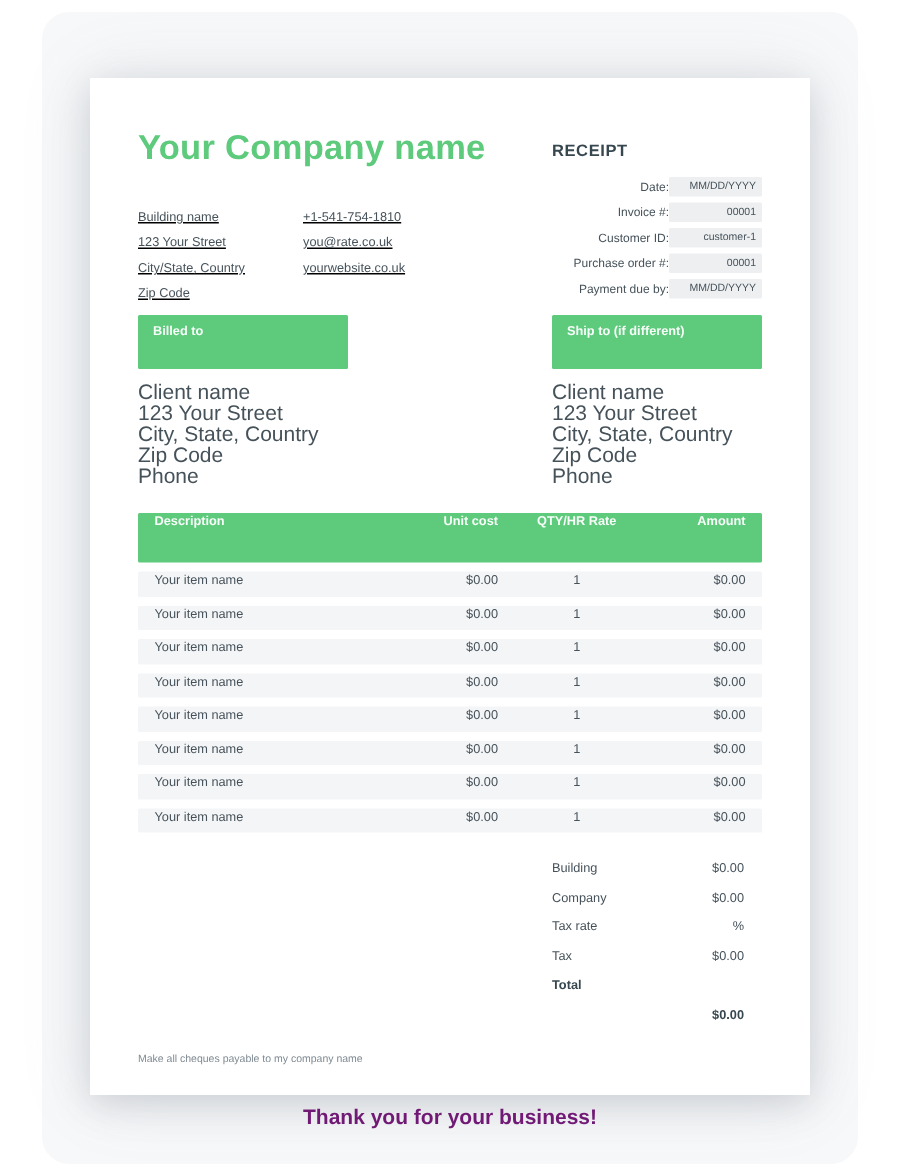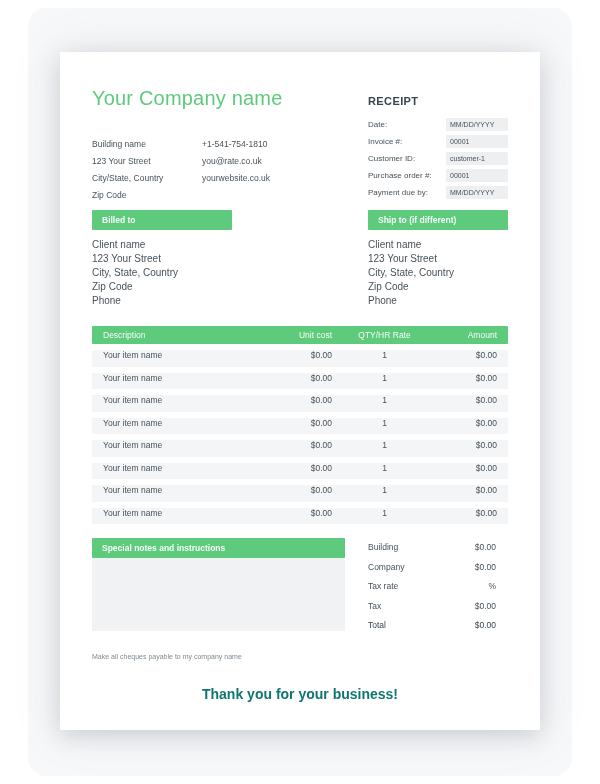--- a/index.html
+++ b/index.html
@@ -19,82 +19,82 @@
   }
   .paper {
     position: absolute; left: 60px; top: 52px; width: 480px; height: 678px;
     background: #ffffff;
     box-shadow: 0 6px 22px rgba(125,135,148,0.30), 0 0 45px rgba(125,135,148,0.14);
     padding: 34px 32px 0 32px;
   }
   
   .header { display: flex; justify-content: space-between; }
   .company {
-    margin: 0; font-size: 20px; line-height: 24px; font-weight: normal;
+    margin: 0; font-size: 23px; line-height: 24px; font-weight: bold;
     color: var(--accent); letter-spacing: 0.2px;
   }
   .addr-grid { display: flex; margin-top: 26px; }
-  .addr-col { width: 110px; }
+  .addr-col { width: 110px; text-decoration: underline; }
   .addr-line { font-size: 8.5px; line-height: 17px; color: #46525a; }
   .h-right { width: 140px; margin-top: 9px; flex: 0 0 140px; }
   .receipt-title {
     font-size: 11px; line-height: 13px; font-weight: bold;
     color: #37474f; letter-spacing: 0.4px;
   }
   .fields { margin-top: 10px; }
-  .field-row { display: flex; align-items: center; height: 13px; margin-bottom: 4px; }
+  .field-row { display: flex; align-items: center; height: 13px; margin-bottom: 4px; text-align: right; }
   .f-label { width: 78px; font-size: 8px; color: #46525a; flex: 0 0 78px; }
   .f-value {
     flex: 1; height: 13px; line-height: 13px; background: #edeff1;
     font-size: 7px; color: #46525a; padding: 0 4px; border-radius: 1px;
     overflow: hidden; white-space: nowrap;
   }
   
   .parties { display: flex; justify-content: space-between; margin-top: 6px; }
   .party-left { flex: 1; }
   .party-right { width: 140px; flex: 0 0 140px; }
   .bar {
     background: var(--accent); color: rgba(255,255,255,0.95);
-    font-size: 8.5px; font-weight: bold; height: 20px; line-height: 20px;
+    font-size: 8.5px; font-weight: bold; height: 36px; line-height: 20px;
     padding: 0 10px; border-radius: 1px; white-space: nowrap; overflow: hidden;
   }
   .party-left .bar { width: 140px; }
   .party-lines { margin-top: 8px; }
-  .party-line { font-size: 10px; line-height: 14px; color: #46525a; }
+  .party-line { font-size: 14px; line-height: 14px; color: #46525a; }
   
   .items { margin-top: 18px; }
   .thead {
-    display: flex; align-items: center; background: var(--accent);
-    height: 18px; padding: 0 11px; border-radius: 1px;
-    color: rgba(255,255,255,0.95); font-size: 8.5px; font-weight: normal;
+    display: flex; align-items: flex-start; background: var(--accent);
+    height: 33px; padding: 0 11px; border-radius: 1px;
+    color: rgba(255,255,255,0.95); font-size: 8.5px; font-weight: bold;
   }
   .trow {
     display: flex; align-items: flex-start; background: #f4f5f7;
     height: 16.5px; padding: 0 11px; margin-top: 6px; border-radius: 1px;
     font-size: 8.5px; color: #46525a;
   }
   .c-desc { flex: 1; text-align: left; }
   .c-unit { width: 70px; text-align: right; flex: 0 0 70px; }
   .c-qty { width: 105px; text-align: center; flex: 0 0 105px; }
   .c-amount { width: 60px; text-align: right; flex: 0 0 60px; }
   
   .bottom { display: flex; margin-top: 14px; }
   .notes-wrap { width: 253px; flex: 0 0 253px; }
   .notes-box { height: 73px; background: #f1f2f4; }
   .totals { width: 140px; margin-left: auto; flex: 0 0 140px; }
   .total-row {
     display: flex; justify-content: space-between;
     line-height: 19.5px; font-size: 8.5px; color: #46525a;
   }
   .t-value { text-align: right; padding-right: 12px; }
-  .total-row.bold { font-weight: normal; color: #37474f; }
+  .total-row.bold { font-weight: bold; color: #37474f; flex-direction: column; }
   
   .cheques { margin-top: 16px; font-size: 7px; line-height: 10px; color: #7f8a92; }
   .footer { margin-top: 24px; text-align: center; }
-  .thanks { font-size: 14px; line-height: 16px; font-weight: bold; color: #0f766e; }
+  .thanks { font-size: 14px; line-height: 16px; font-weight: bold; color: #701a75; }
   .footer-note { margin-top: 7px; font-size: 7.5px; line-height: 10px; color: #7f8a92; }
 </style>
 </head>
 <body>
 
 <div class="backdrop"></div>
 
 <div class="paper">
 
   <div class="header">
@@ -217,24 +217,20 @@
         <div class="trow">
           <span class="c-desc">Your item name</span>
           <span class="c-unit">$0.00</span>
           <span class="c-qty">1</span>
           <span class="c-amount">$0.00</span>
         </div>
       </div>
   </div>
 
   <div class="bottom">
-    <div class="notes-wrap">
-      <div class="bar">Special notes and instructions</div>
-      <div class="notes-box"></div>
-    </div>
     <div class="totals" id="totals">
         <div class="total-row">
           <span class="t-label">Building</span>
           <span class="t-value">$0.00</span>
         </div>
         <div class="total-row">
           <span class="t-label">Company</span>
           <span class="t-value">$0.00</span>
         </div>
         <div class="total-row">

